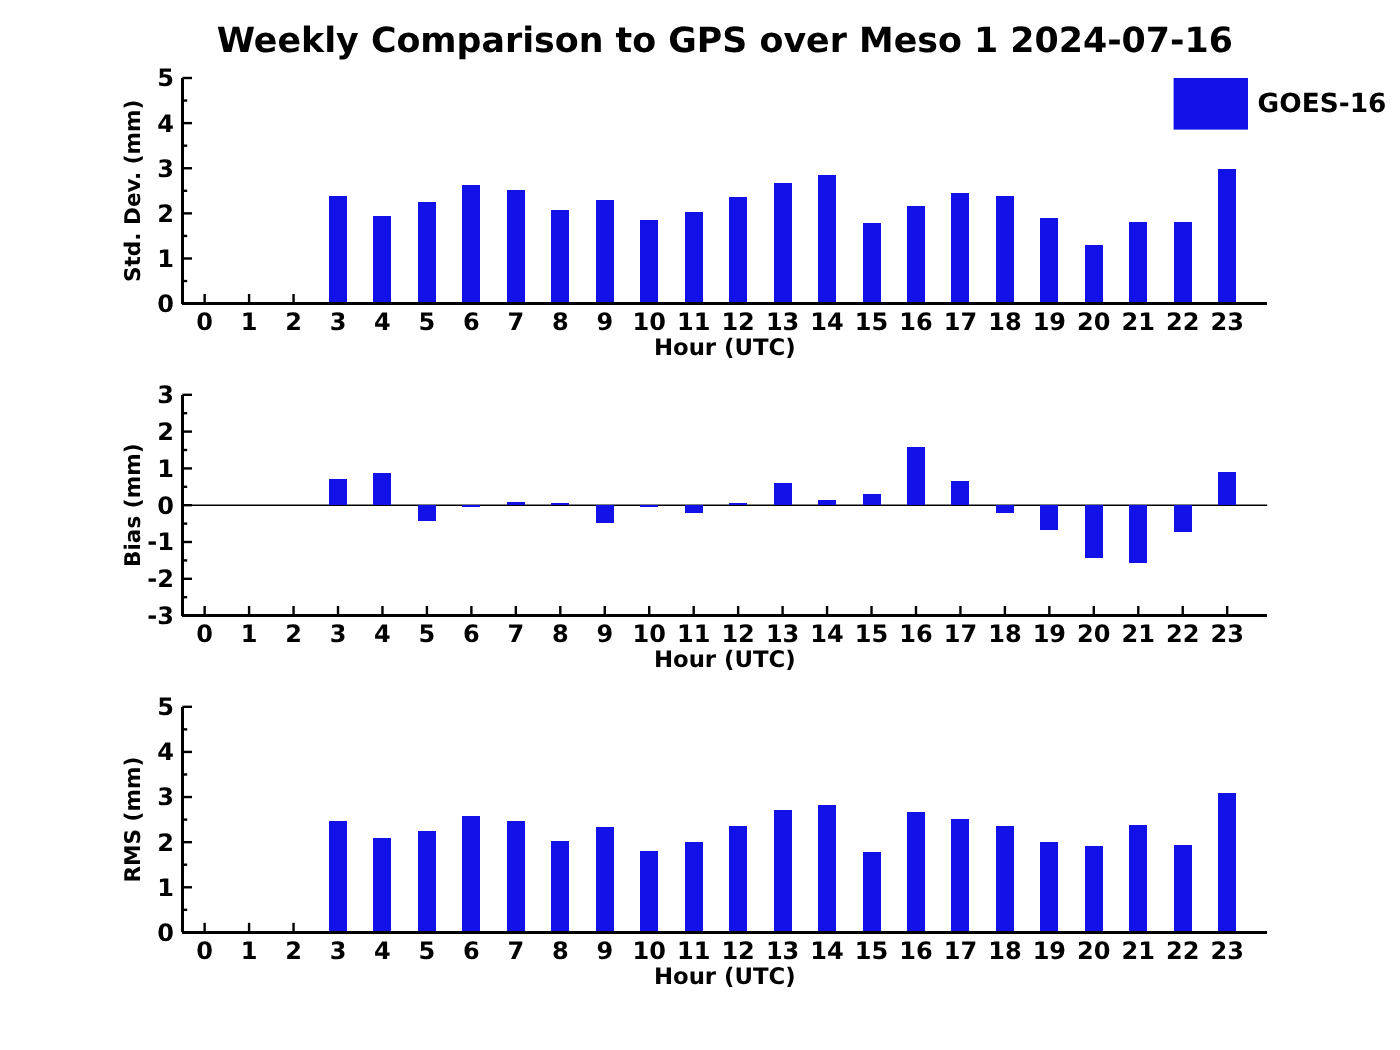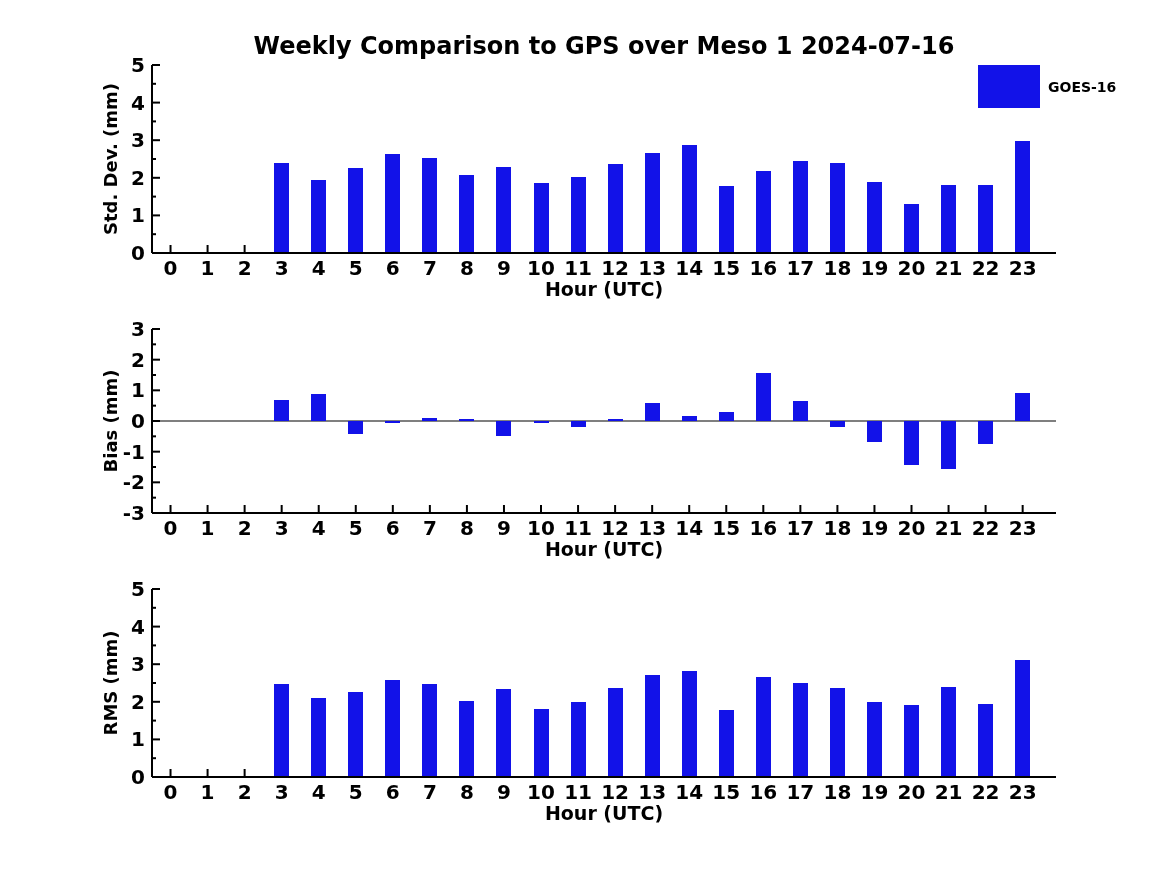--- a/index.html
+++ b/index.html
@@ -1,26 +1,26 @@
 <!DOCTYPE html>
 <html><head>
 <meta charset="utf-8">
 <style>
   html,body{margin:0;padding:0;background:#ffffff;}
   .figure{
     position:relative;width:1167px;height:875px;background:#ffffff;
     font-family:"DejaVu Sans",sans-serif;overflow:hidden;color:#000;
   }
   .title{
-    position:absolute;left:152px;top:32px;width:904px;text-align:center;
-    font-size:24px;font-weight:bold;letter-spacing:0;white-space:nowrap;
+    position:absolute;left:152px;top:16px;width:904px;text-align:center;
+    font-size:29px;font-weight:bold;letter-spacing:0;white-space:nowrap;
   }
   .legend{position:absolute;left:978px;top:65px;height:43px;display:flex;align-items:center;}
   .legend-swatch{width:62px;height:43px;background:#1212e8;}
-  .legend-label{margin-left:8px;font-size:14px;font-weight:bold;white-space:nowrap;}
+  .legend-label{margin-left:8px;font-size:22px;font-weight:bold;white-space:nowrap;}
   svg.plots{position:absolute;left:0;top:0;}
 </style>
 </head>
 <body>
 
 <div class="figure">
   <div class="title">Weekly Comparison to GPS over Meso 1 2024-07-16</div>
   <div class="legend">
     <div class="legend-swatch" style="background: rgb(18, 18, 232);"></div>
     <div class="legend-label">GOES-16</div>

